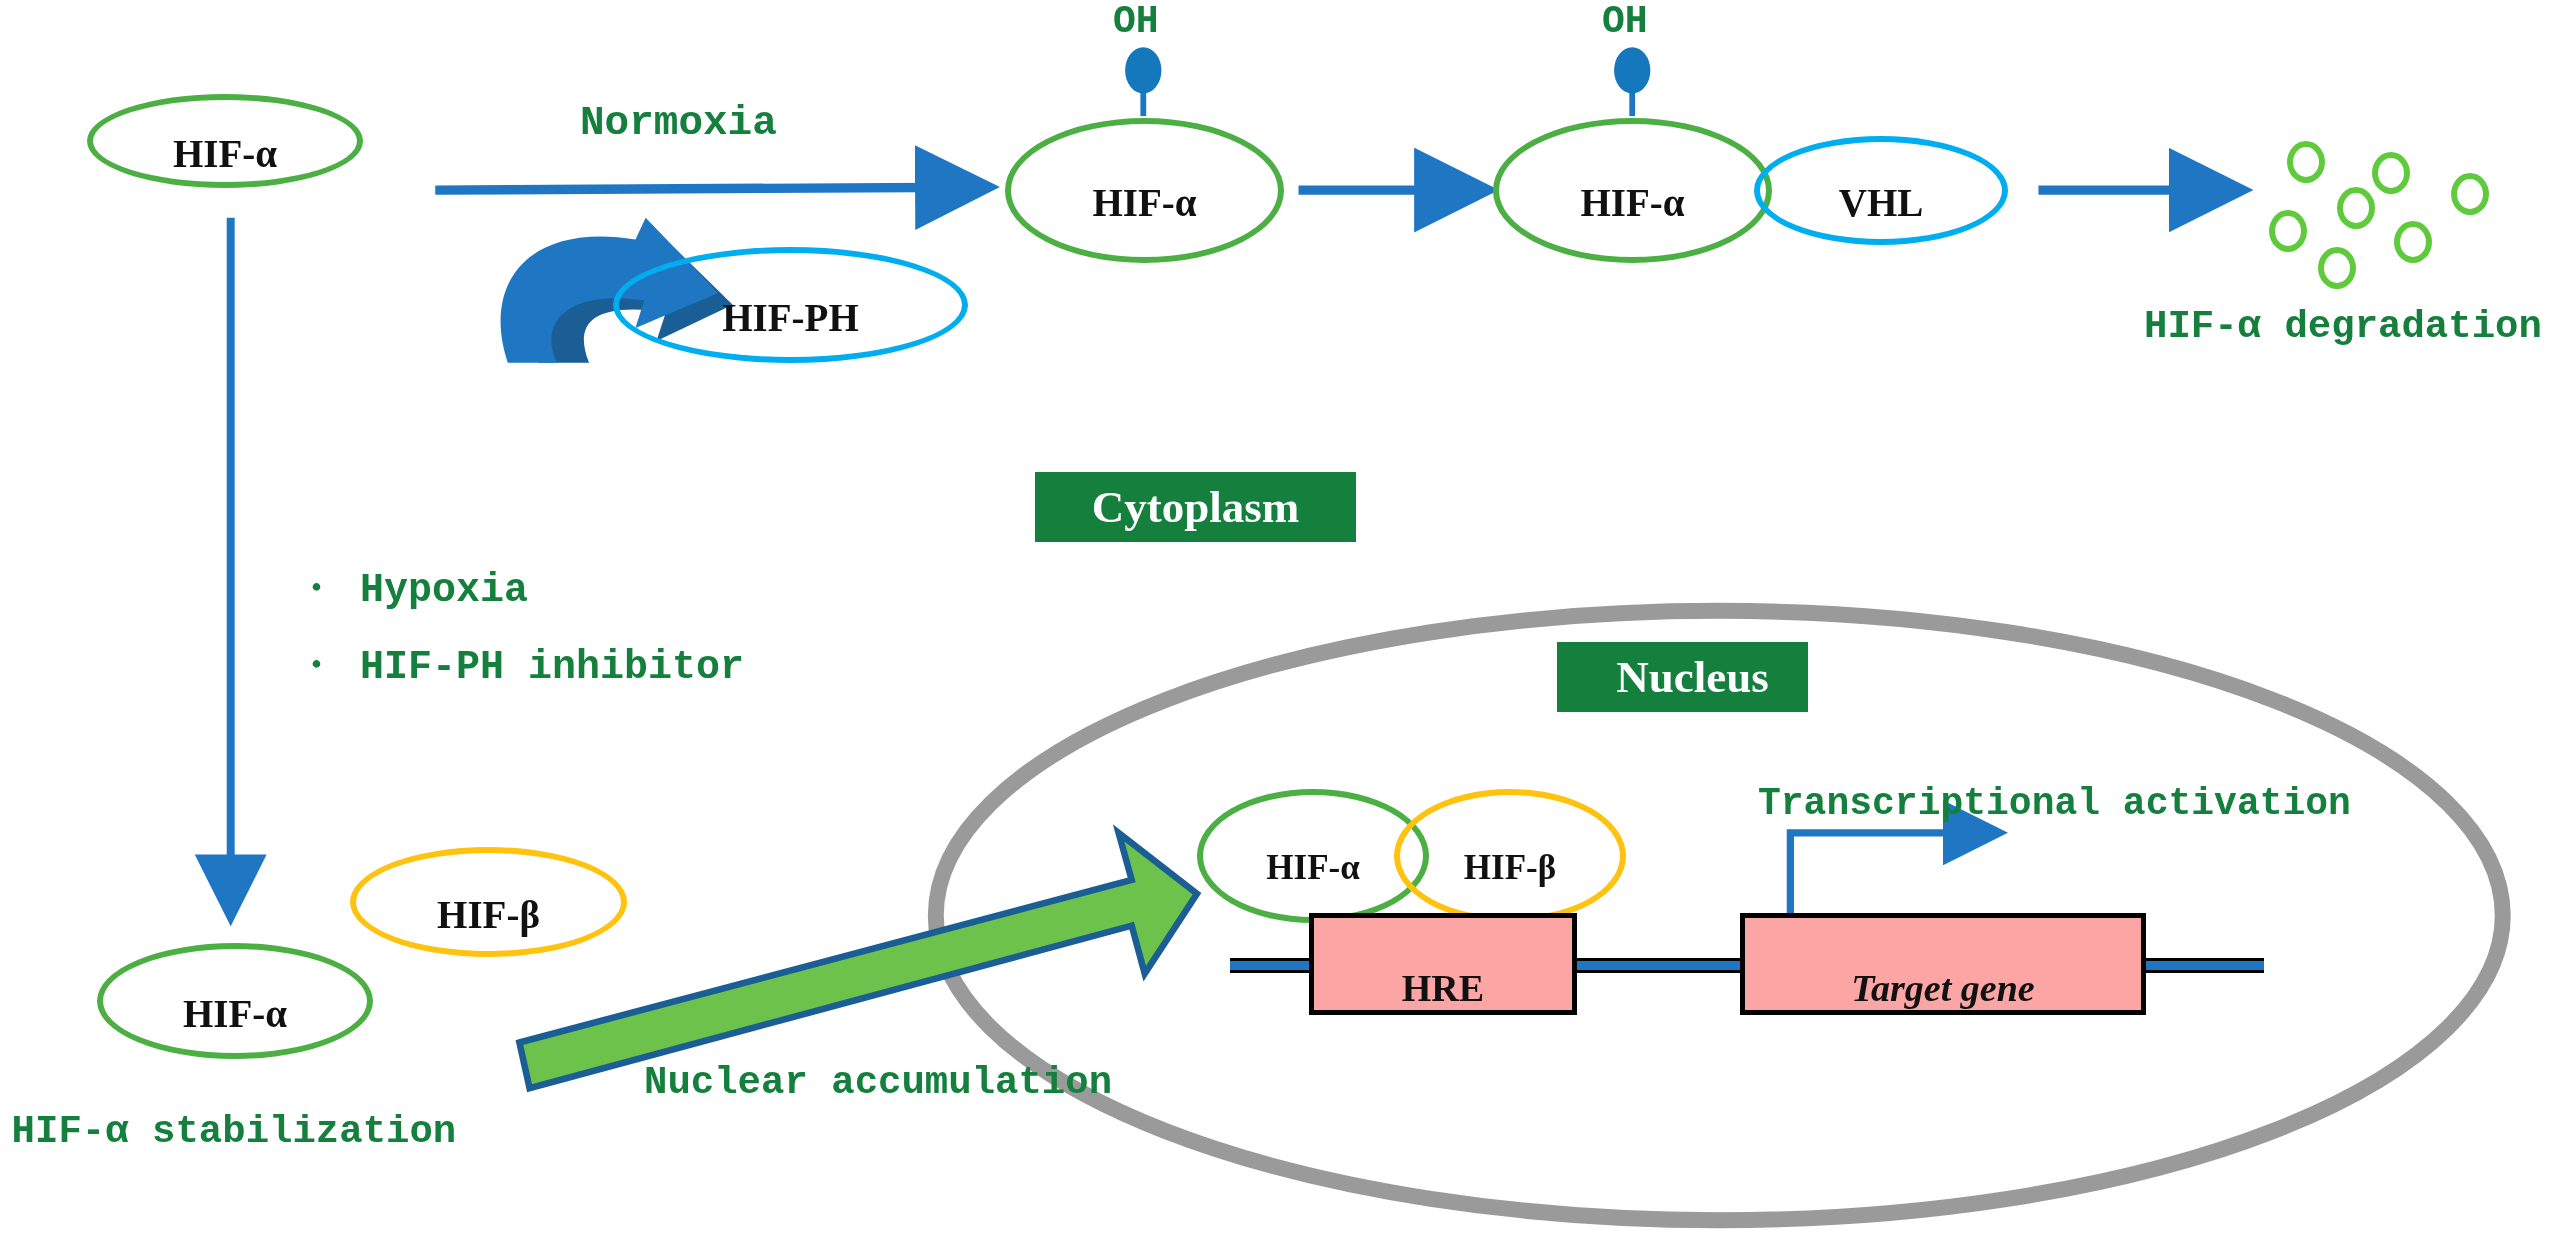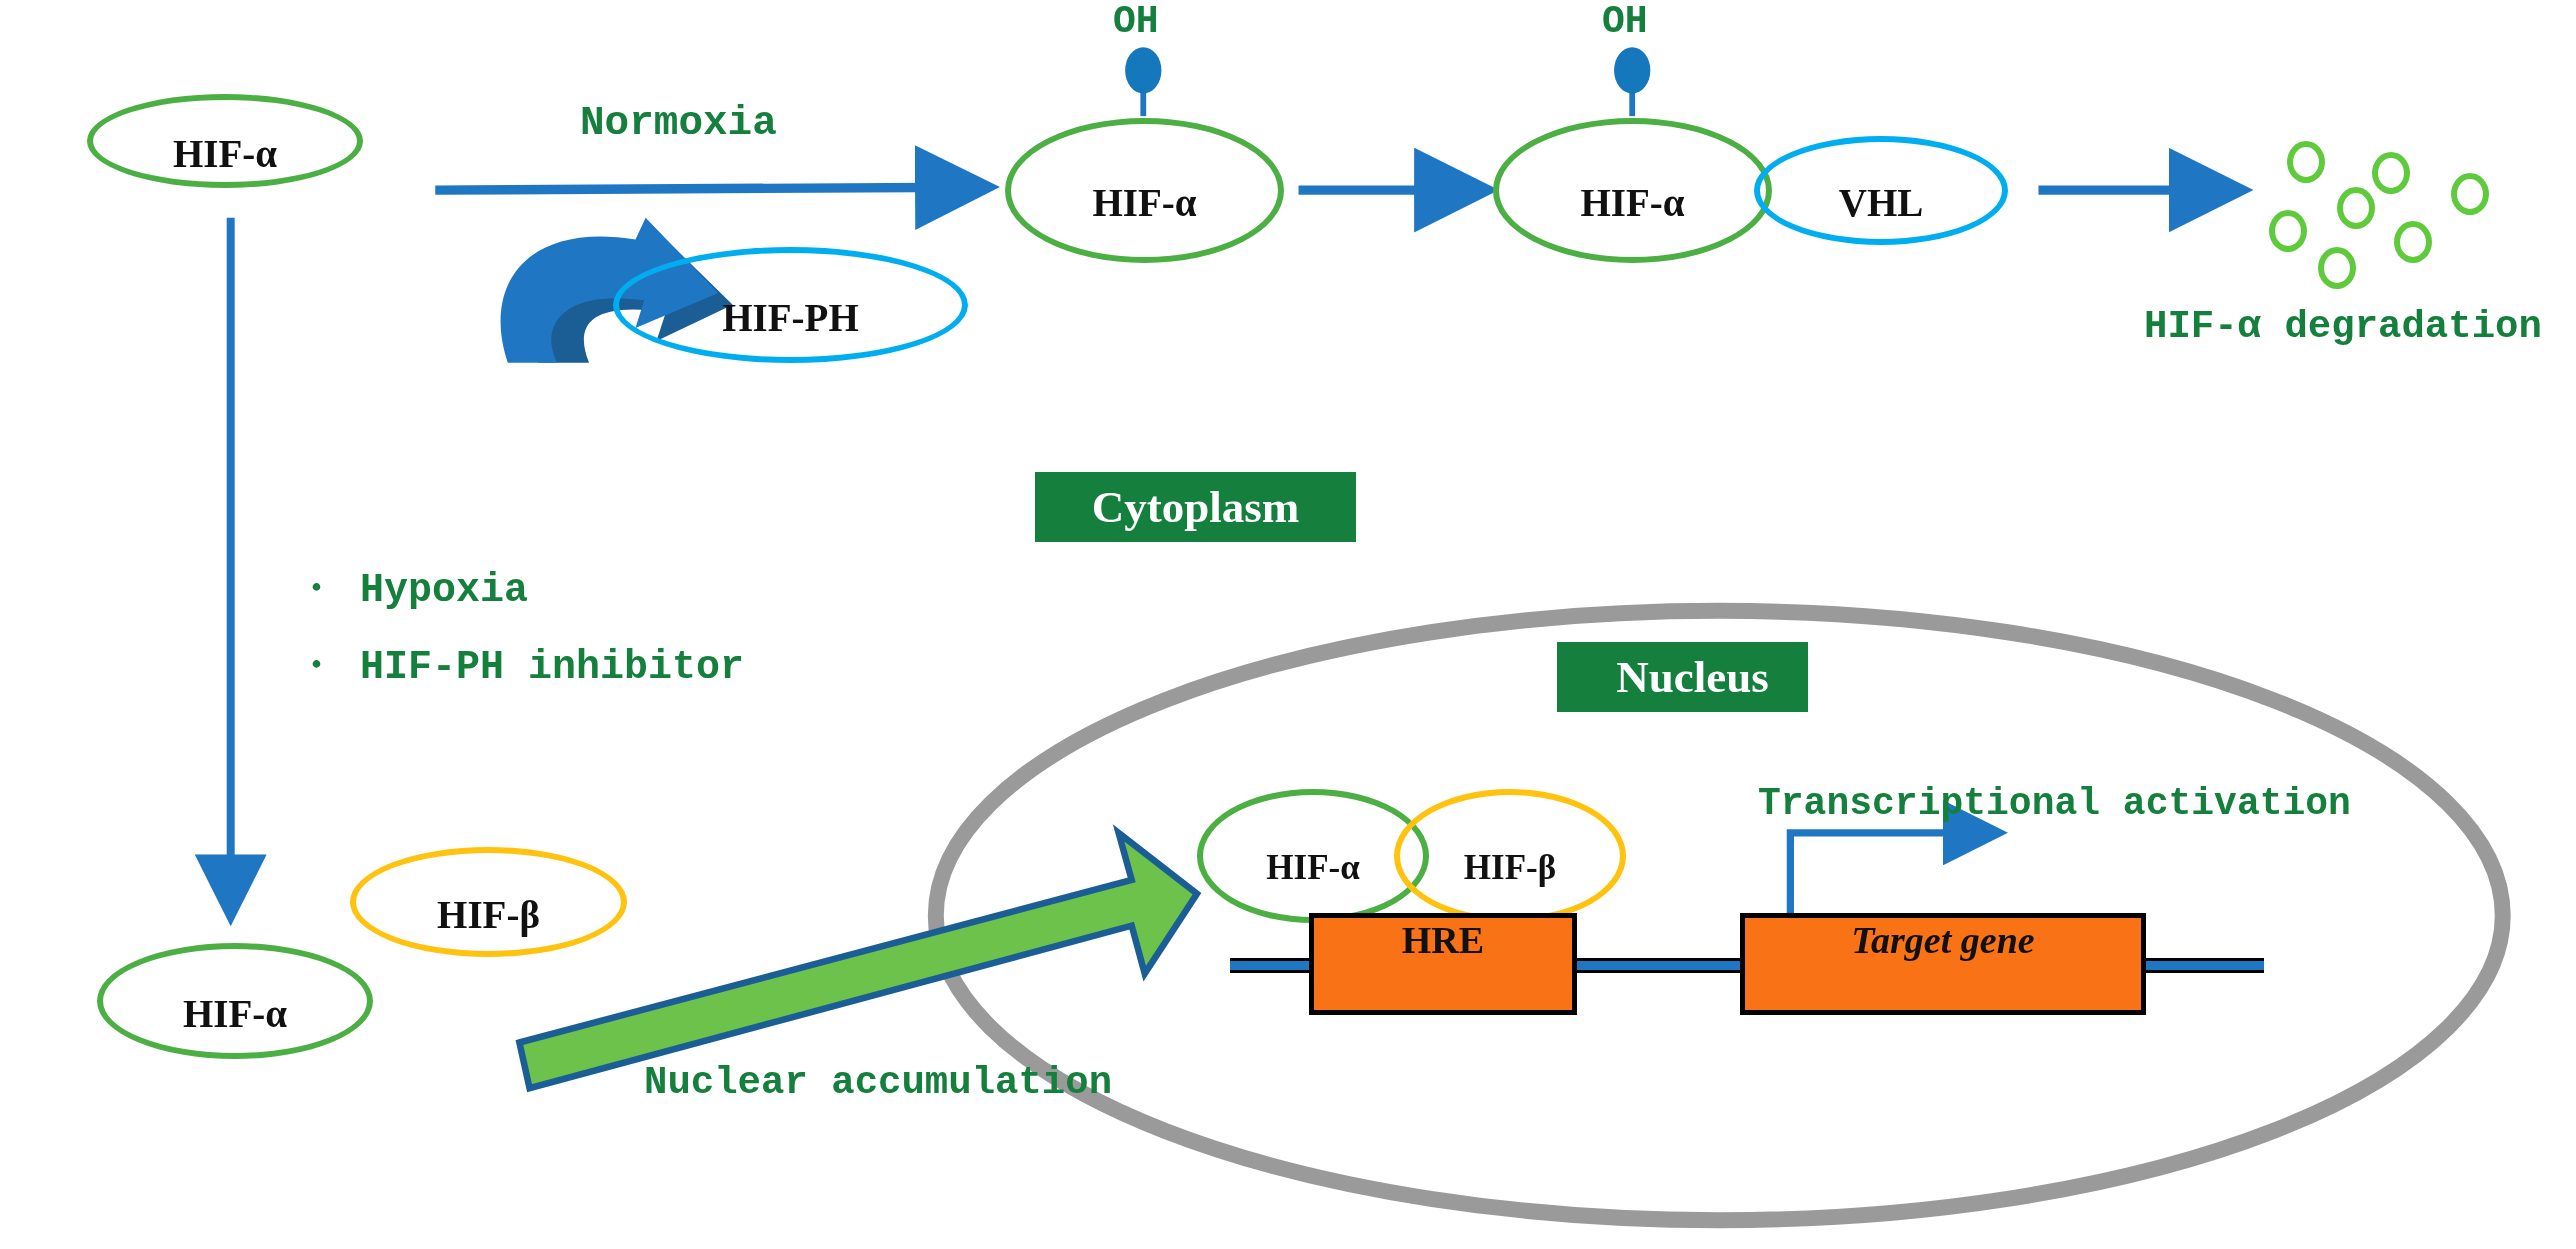--- a/index.html
+++ b/index.html
@@ -4,22 +4,22 @@
 <style>
   html,body{margin:0;padding:0;background:#ffffff;}
   #stage{position:relative;width:2576px;height:1250px;background:#ffffff;overflow:hidden;
          font-family:"Liberation Serif","DejaVu Serif",serif;}
   .node{position:absolute;display:flex;align-items:center;justify-content:center;
         border-radius:50%;background:transparent;box-sizing:border-box;}
   .node span{font-weight:bold;color:#111111;white-space:nowrap;margin-top:24px;}
   .lbl{position:absolute;font-weight:bold;color:#15803d;white-space:nowrap;font-family:Liberation Mono, monospace;}
   .badge{position:absolute;background:#15803d;color:#ffffff;font-weight:bold;
          display:flex;align-items:center;justify-content:center;white-space:nowrap;}
-  .gbox{position:absolute;background:#f97316;border:5.1px solid #000000;box-sizing:border-box;
-        display:flex;align-items:flex-start;justify-content:center;}
+  .gbox{position:absolute;background:#fca5a5;border:5.1px solid #000000;box-sizing:border-box;
+        display:flex;align-items:flex-end;justify-content:center;}
   .gbox span{font-weight:bold;color:#111111;white-space:nowrap;}
   .dna{position:absolute;background:#1F77C4;border-top:3.6px solid #000;border-bottom:3.6px solid #000;box-sizing:content-box;}
   .deg{position:absolute;border:6.5px solid #5FCB3C;border-radius:50%;box-sizing:border-box;}
   svg.ov{position:absolute;left:0;top:0;width:2576px;height:1250px;overflow:visible;}
 </style>
 </head>
 <body>
 
 <div id="stage">
 
@@ -110,20 +110,21 @@
   </div>
 
   <div class="node" style="left:350px;top:847px;width:277px;height:110px;border:6.5px solid #FFC20E;">
     <span style="font-size:39px;">HIF-β</span>
   </div>
 
   <div class="node" style="left:97px;top:943px;width:276px;height:116px;border:6.5px solid #4CAF43;">
     <span style="font-size:39px;">HIF-α</span>
   </div>
 
+  <div class="lbl" style="left:11.6px;top:1110px;font-size:39px;">HIF-α stabilization</div>
 
   <div class="lbl" style="left:644px;top:1061px;font-size:39px;">Nuclear accumulation</div>
 
   <div class="node" style="left:1197px;top:789px;width:232px;height:134px;border:6.5px solid #4CAF43;">
     <span style="font-size:35px;">HIF-α</span>
   </div>
 
   <div class="node" style="left:1394px;top:789px;width:232px;height:134px;border:6.5px solid #FFC20E;">
     <span style="font-size:35px;">HIF-β</span>
   </div>

